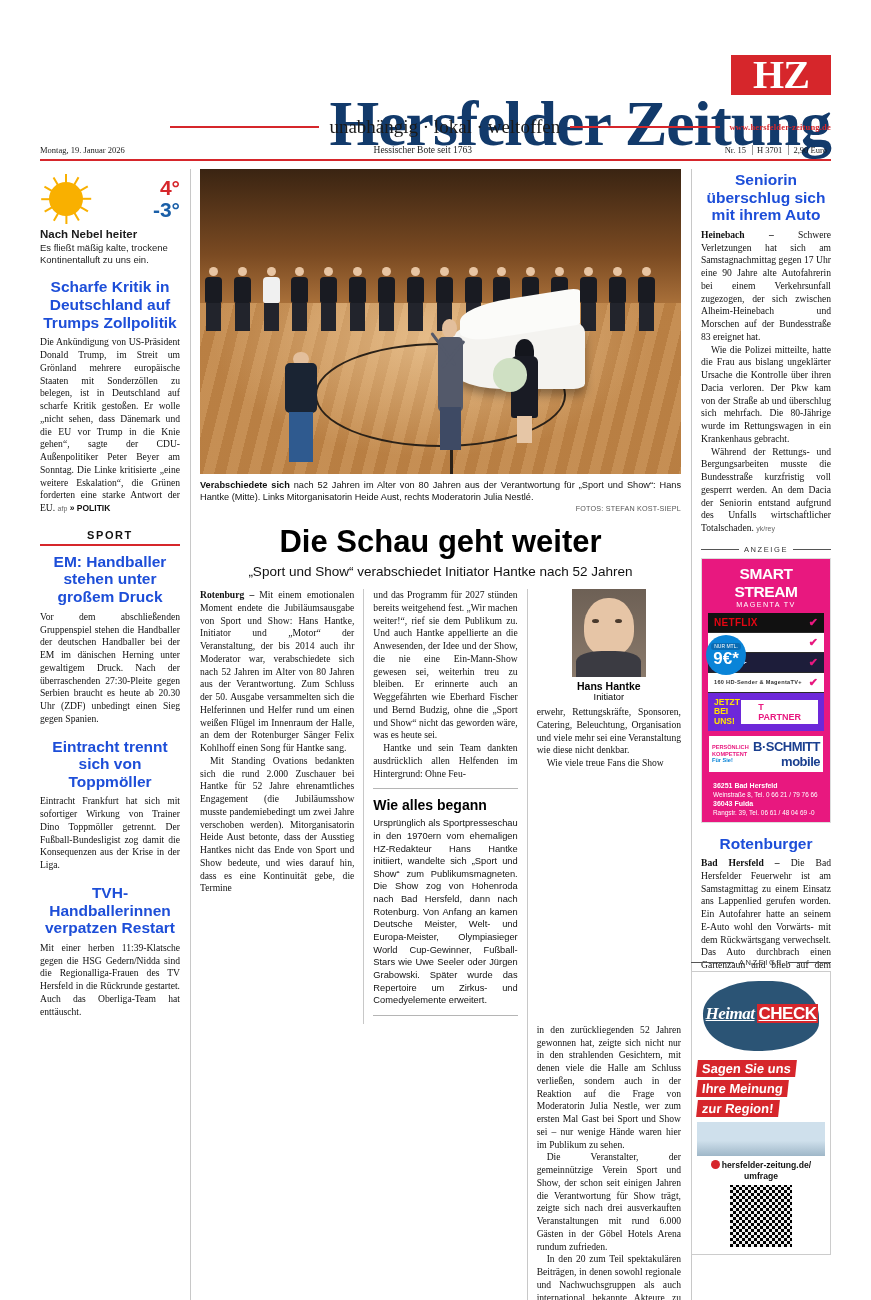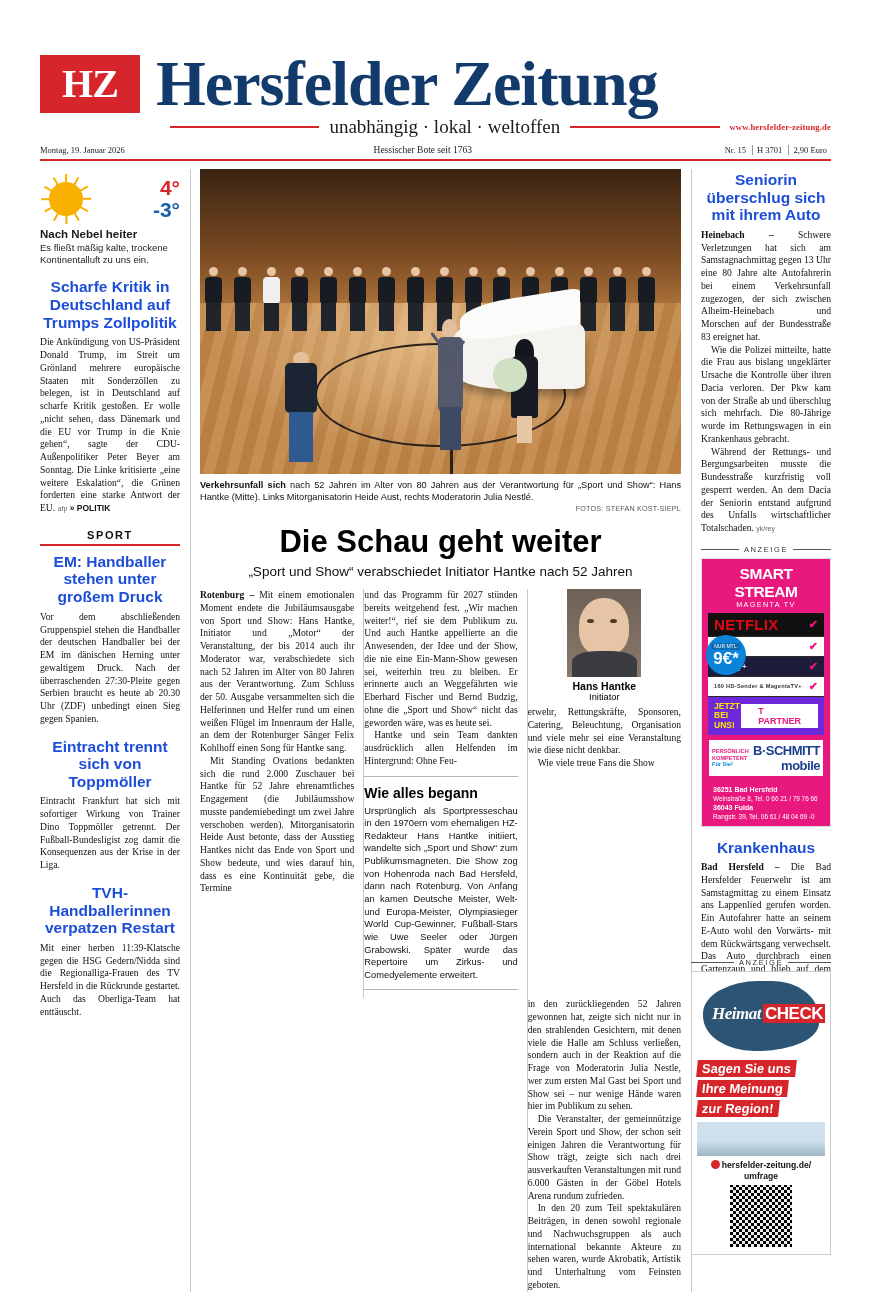--- a/index.html
+++ b/index.html
@@ -8,21 +8,21 @@
     font-family: "Liberation Sans", sans-serif;
     display:flex; justify-content:center;
   }
   .page {
     width:871px; height:1300px; background:#ffffff; position:relative;
     overflow:hidden;
     padding:0 40px;
   }
 
   
-  .masthead { display:flex; align-items:flex-start; padding-top:55px; height:112px; }
+  .masthead { display:flex; align-items:flex-end; padding-top:55px; height:112px;flex-direction:column; }
   .hz-box {
     width:100px; height:58px; background:#d6262b; color:#fff;
     display:flex; align-items:center; justify-content:center;
     font-family:"Liberation Serif", serif; font-weight:bold;
     font-size:40px; letter-spacing:-1px; line-height:1;
   }
   .mast-title {
     font-family:"Liberation Serif", serif;
     font-size:64px; line-height:0.92; color:#123a6b; font-weight:bold;
     margin-left:16px; letter-spacing:-1px; white-space:nowrap;
@@ -164,21 +164,21 @@
 
   .lead-head {
     text-align:center; font-size:31px; font-weight:bold; line-height:1.05;
     margin-top:13px; color:#000;
   }
   .lead-sub {
     text-align:center; font-size:13.5px; line-height:1.2; margin-top:5px; color:#111;
   }
 
   .three-col { display:grid; grid-template-columns:1fr 1fr 1fr; gap:9px; margin-top:9px; }
-  .three-col > div + div { border-left:1px solid #c8c8c8; }
+  .three-col > div + div { border-left:1px solid #c8c8c8; padding-left:9px; }
 
   .portrait {
     width:74px; height:88px; margin:0 auto 3px;
     background:linear-gradient(#6d6055,#8a7a6b);
     position:relative; overflow:hidden;
   }
   .portrait .pf { position:absolute; left:16%; top:10%; width:68%; height:66%;
     background:#e6c5a6; border-radius:48% 48% 42% 42%; }
   .portrait .pb { position:absolute; left:6%; bottom:0; width:88%; height:30%;
     background:#3b3b42; border-radius:40% 40% 0 0;}
@@ -194,21 +194,21 @@
     display:flex; align-items:center; gap:5px; font-size:7.5px; letter-spacing:1.6px;
     color:#333; margin:10px 0 4px; justify-content:center;
   }
   .anzeige-label::before, .anzeige-label::after { content:""; flex:1; height:1px; background:#555; }
   .ad-ss { border:1px solid #ddd; background:#e8187f; padding:6px 6px 0; }
   .ad-ss-t { color:#fff; font-weight:bold; font-size:15.5px; letter-spacing:-.4px; text-align:center;}
   .ad-ss-t2 { color:#fff; font-size:7.2px; text-align:center; letter-spacing:1.4px; margin-top:-1px;}
   .ad-panel { background:#111; margin-top:4px; position:relative; }
   .ad-row { display:flex; align-items:center; justify-content:space-between;
     padding:3px 6px; border-bottom:1px solid #2a2a2a; }
-  .ad-row .lbl { font-size:15px; font-weight:bold; color:#e30613; letter-spacing:.3px;}
+  .ad-row .lbl { font-size:10px; font-weight:bold; color:#e30613; letter-spacing:.3px;}
   .ad-row .chk { color:#e8187f; font-size:11px; font-weight:bold;}
   .ad-row.white { background:#fff; }
   .ad-row.white .lbl { color:#1b1b1b; font-size:7px;}
   .ad-row.dark2 { background:#1d1d3a; }
   .ad-row.dark2 .lbl { color:#cfd6ef; font-size:8px;}
   .ad-row.last { background:#fff; }
   .ad-row.last .lbl { color:#333; font-size:5.6px; }
   .pricebadge {
     position:absolute; left:-2px; top:22px; width:40px; height:40px; border-radius:50%;
     background:#0a84d8; color:#fff; display:flex; flex-direction:column;
@@ -225,23 +225,23 @@
   .ad-brand .bb { font-size:5.6px; font-weight:bold; color:#e8187f; line-height:1.25;}
   .ad-brand .bn { flex:1; text-align:right; font-size:13px; font-weight:bold; color:#1a3f8f; letter-spacing:-.5px;}
   .ad-addr { background:#e8187f; color:#fff; font-size:6.4px; line-height:1.35; padding:4px 5px; }
   .ad-addr b { font-size:7px; }
 
   
   .ad-hc { border:1px solid #ccc; background:#fff; padding:5px; }
   .hc-map { height:78px; background:#fff; position:relative; }
   .hc-blob { position:absolute; inset:4px 6px; background:#2b5475;
      border-radius:48% 40% 52% 44% / 46% 52% 40% 50%; }
-  .hc-word { position:absolute; left:0; right:0; top:34%; text-align:right;
+  .hc-word { position:absolute; left:0; right:0; top:34%; text-align:center;
      font-family:"Liberation Serif",serif; font-style:italic; font-weight:bold;
-     color:#fff; font-size:17px; letter-spacing:-.5px;}
+     color:#fff; font-size:17px; letter-spacing:-.5px;text-decoration:underline;}
   .hc-word span { color:#fff; background:#d6262b; font-style:normal;
      font-family:"Liberation Sans",sans-serif; padding:0 2px; }
   .hc-lines { margin-top:4px; }
   .hc-lines div { display:inline-block; background:#d6262b; color:#fff; font-weight:bold;
      font-size:13px; padding:1px 5px; margin-bottom:2px; transform:skewX(-6deg);}
   .hc-scene { height:34px; margin-top:3px;
      background:linear-gradient(#cfe0ec 55%,#9fb7c8); position:relative;}
   .hc-url { text-align:center; font-size:8.6px; font-weight:bold; color:#111; margin-top:4px; line-height:1.25;}
   .hc-url .dot { display:inline-block; width:9px;height:9px;background:#d6262b;border-radius:50%;
      vertical-align:-1px; margin-right:2px;}
@@ -430,21 +430,21 @@
         </div>
         <div class="bouquet"></div>
         <div class="boy">
           <div class="h"></div>
             <div class="j"></div>
             <div class="p"></div>
         </div>
       </div>
 
       <div class="caption">
-        <b>Verkehrsunfall sich</b><span> nach 52 Jahren im Alter von 80 Jahren aus der Verantwortung für „Sport und Show“: Hans Hantke (Mitte). Links Mitorganisatorin Heide Aust, rechts Moderatorin Julia Nestlé.</span>
+        <b>Verabschiedete sich</b><span> nach 52 Jahren im Alter von 80 Jahren aus der Verantwortung für „Sport und Show“: Hans Hantke (Mitte). Links Mitorganisatorin Heide Aust, rechts Moderatorin Julia Nestlé.</span>
       </div>
       <div class="photo-credit">FOTOS: STEFAN KOST-SIEPL</div>
 
       <div class="lead-head">Die Schau geht weiter</div>
       <div class="lead-sub">„Sport und Show“ verabschiedet Initiator Hantke nach 52 Jahren</div>
 
       <div class="three-col">
         <div>
           <div class="body-serif">
             <b>Rotenburg –</b><span> Mit einem emotionalen Moment endete die Jubiläumsausgabe von Sport und Show: Hans Hantke, Initiator und „Motor“ der Veranstaltung, der bis 2014 auch ihr Moderator war, verabschiedete sich nach 52 Jahren im Alter von 80 Jahren aus der Verantwortung. Zum Schluss der 50. Ausgabe versammelten sich die Helferinnen und Helfer rund um einen weißen Flügel im Innenraum der Halle, an dem der Rotenburger Sänger Felix Kohlhoff einen Song für Hantke sang.</span>
@@ -482,21 +482,21 @@
           <div class="body-serif" style="text-indent:10px">Die Veranstalter, der gemeinnützige Verein Sport und Show, der schon seit einigen Jahren die Verantwortung für Show trägt, zeigte sich nach drei ausverkauften Veranstaltungen mit rund 6.000 Gästen in der Göbel Hotels Arena rundum zufrieden.</div>
           <div class="body-serif" style="text-indent:10px">In den 20 zum Teil spektakulären Beiträgen, in denen sowohl regionale und Nachwuchsgruppen als auch international bekannte Akteure zu sehen waren, wurde Akrobatik, Artistik und Unterhaltung vom Feinsten geboten.</div>
 
         </div>
       </div>
     </div>
 
     <div class="colsep">
       <div class="sec-head-title" style="margin-top:2px">Seniorin überschlug sich mit ihrem Auto</div>
       <div class="body-serif">
-        <b>Heinebach –</b><span> Schwere Verletzungen hat sich am Samstagnachmittag gegen 13 Uhr eine 80 Jahre alte Autofahrerin bei einem Verkehrsunfall zugezogen, der sich zwischen Alheim-Heinebach und Morschen auf der Bundesstraße 83 ereignet hat.</span>
+        <b>Heinebach –</b><span> Schwere Verletzungen hat sich am Samstagnachmittag gegen 17 Uhr eine 90 Jahre alte Autofahrerin bei einem Verkehrsunfall zugezogen, der sich zwischen Alheim-Heinebach und Morschen auf der Bundesstraße 83 ereignet hat.</span>
       </div>
       <div class="body-serif" style="text-indent:10px">Wie die Polizei mitteilte, hatte die Frau aus bislang ungeklärter Ursache die Kontrolle über ihren Dacia verloren. Der Pkw kam von der Straße ab und überschlug sich mehrfach. Die 80-Jährige wurde im Rettungswagen in ein Krankenhaus gebracht.</div>
       <div class="body-serif" style="text-indent:10px">
         <span>Während der Rettungs- und Bergungsarbeiten musste die Bundesstraße kurzfristig voll gesperrt werden. An dem Dacia der Seniorin entstand aufgrund des Unfalls wirtschaftlicher Totalschaden.</span> <span class="credit-sm">yk/rey</span>
       </div>
 
       <div class="anzeige-label">ANZEIGE</div>
       <div class="ad-ss">
         <div class="ad-ss-t">SMART STREAM</div>
         <div class="ad-ss-t2">MAGENTA TV</div>
@@ -535,21 +535,21 @@
           <div class="bn">B·SCHMITT mobile</div>
         </div>
         <div class="ad-addr">
           <b>36251 Bad Hersfeld</b><br>
           <span>Weinstraße 8, Tel. 0 66 21 / 79 76 66</span><br>
           <b>36043 Fulda</b><br>
           <span>Rangstr. 39, Tel. 06 61 / 48 04 69 -0</span>
         </div>
       </div>
 
-      <div class="sec-head-title">Krankenhaus</div>
+      <div class="sec-head-title">Rotenburger</div>
       <div class="body-serif">
         <b>Bad Hersfeld –</b><span> Die Bad Hersfelder Feuerwehr ist am Samstagmittag zu einem Einsatz ans Lappenlied gerufen worden. Ein Autofahrer hatte an seinem E-Auto wohl den Vorwärts- mit dem Rückwärtsgang verwechselt. Das Auto durchbrach einen Gartenzaun und blieb auf dem abschüssigen Grundstück an einer Mauer hängen. Die Einsatzkräfte sicherten das Auto und befreiten den Fahrer.</span>
         <span class="credit-sm">rey</span>
       </div>
     </div>
   </div>
 
   <div style="position:absolute; right:40px; top:948px; width:140px;">
     <div class="anzeige-label">ANZEIGE</div>
     <div class="ad-hc">

